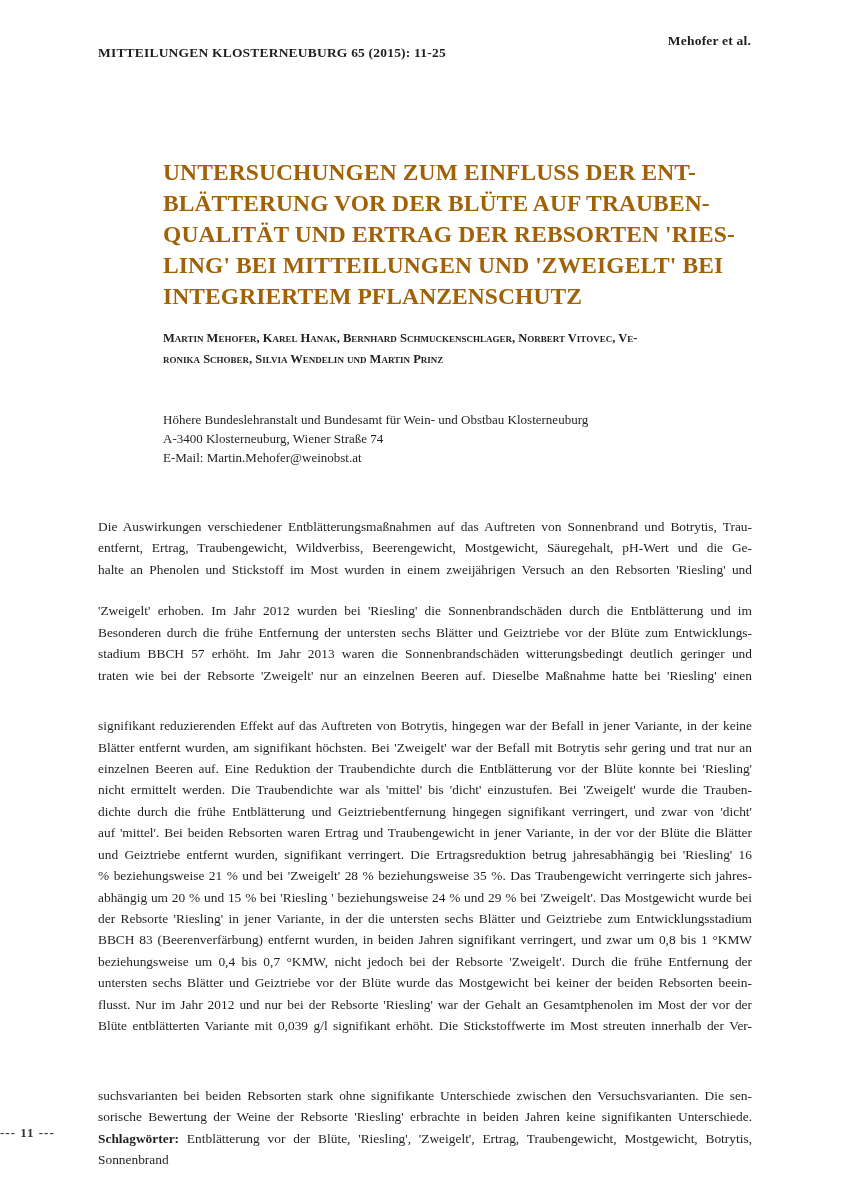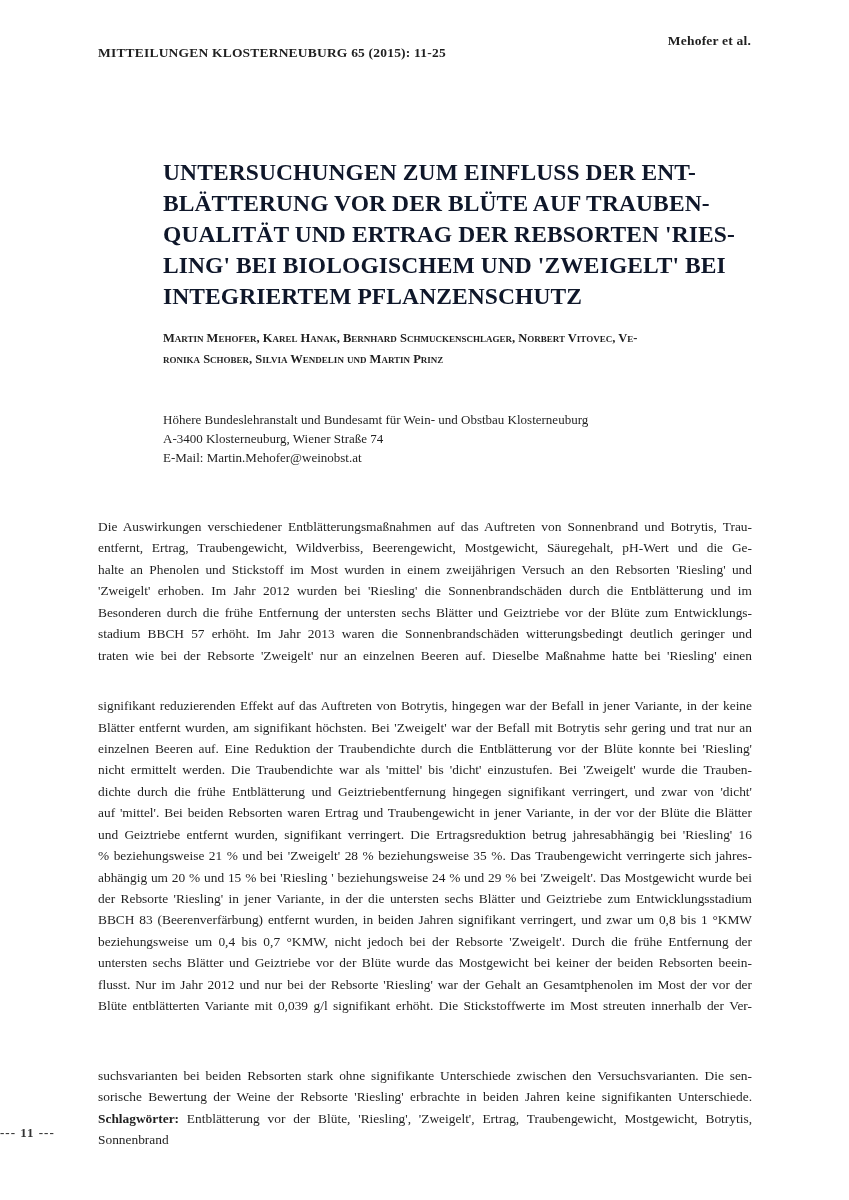--- a/index.html
+++ b/index.html
@@ -3,21 +3,21 @@
 <meta charset="utf-8">
 <style>
   html, body { margin:0; padding:0; background:#ffffff; }
   body { width:849px; height:1200px; position:relative; overflow:hidden;
          font-family:"Liberation Serif", "DejaVu Serif", serif; color:#1f1f1f; }
   .running-head { position:absolute; top:33px; left:98px; right:98px; height:20px;
                   font-size:13.5px; font-weight:bold; letter-spacing:0.2px; }
   .running-head .left { position:absolute; left:0; top:0;margin-top:12px; }
   .running-head .right { position:absolute; right:0; top:0; }
   .title { position:absolute; top:157px; left:163px; width:590px;
-           font-size:23.5px; font-weight:bold; line-height:31px; letter-spacing:0.1px; color:#0f172a; }
+           font-size:23.5px; font-weight:bold; line-height:31px; letter-spacing:0.1px; color:#a16207; }
   .title div { white-space:nowrap; }
   .authors { position:absolute; top:328px; left:163px; width:600px;
              font-size:12.5px; font-weight:bold; font-variant:small-caps; line-height:21px; }
   .authors div { white-space:nowrap; }
   .affil { position:absolute; top:410px; left:163px; width:560px;
            font-size:13px; line-height:19px; }
   .affil div { white-space:nowrap; }
   .abstract { position:absolute; top:516px; left:98px; width:654px;
               font-size:13.4px; line-height:21.45px; }
   .abstract .line { white-space:nowrap; text-align:justify; text-align-last:justify; height:21.45px; overflow:visible; }
@@ -31,40 +31,40 @@
 
 <div class="running-head">
   <span class="left">MITTEILUNGEN KLOSTERNEUBURG 65 (2015): 11-25</span>
   <span class="right">Mehofer et al.</span>
 </div>
 
 <div class="title">
   <div>UNTERSUCHUNGEN ZUM EINFLUSS DER ENT-</div>
   <div>BLÄTTERUNG VOR DER BLÜTE AUF TRAUBEN-</div>
   <div>QUALITÄT UND ERTRAG DER REBSORTEN 'RIES-</div>
-  <div>LING' BEI BIOLOGISCHEM UND 'ZWEIGELT' BEI</div>
+  <div>LING' BEI MITTEILUNGEN UND 'ZWEIGELT' BEI</div>
   <div>INTEGRIERTEM PFLANZENSCHUTZ</div>
 </div>
 
 <div class="authors">
   <div>Martin Mehofer, Karel Hanak, Bernhard Schmuckenschlager, Norbert Vitovec, Ve-</div>
   <div>ronika Schober, Silvia Wendelin und Martin Prinz</div>
 </div>
 
 <div class="affil">
   <div>Höhere Bundeslehranstalt und Bundesamt für Wein- und Obstbau Klosterneuburg</div>
   <div>A-3400 Klosterneuburg, Wiener Straße 74</div>
   <div>E-Mail: Martin.Mehofer@weinobst.at</div>
 </div>
 
 <div class="abstract">
   <div class="line" style="white-space: normal; overflow: hidden;">Die Auswirkungen verschiedener Entblätterungsmaßnahmen auf das Auftreten von Sonnenbrand und Botrytis, Trau-</div>
   <div class="line" style="white-space: normal; overflow: hidden;">entfernt, Ertrag, Traubengewicht, Wildverbiss, Beerengewicht, Mostgewicht, Säuregehalt, pH-Wert und die Ge-</div>
   <div class="line" style="white-space: normal; overflow: hidden;">halte an Phenolen und Stickstoff im Most wurden in einem zweijährigen Versuch an den Rebsorten 'Riesling' und</div>
-  <div class="line" style="white-space: normal; overflow: hidden;">'Zweigelt' erhoben. Im Jahr 2012 wurden bei 'Riesling' die Sonnenbrandschäden durch die Entblätterung und im</div>
+  <div class="line" style="white-space: normal; overflow: hidden; margin-top: 20px;">'Zweigelt' erhoben. Im Jahr 2012 wurden bei 'Riesling' die Sonnenbrandschäden durch die Entblätterung und im</div>
   <div class="line" style="white-space: normal; overflow: hidden;">Besonderen durch die frühe Entfernung der untersten sechs Blätter und Geiztriebe vor der Blüte zum Entwicklungs-</div>
   <div class="line" style="white-space: normal; overflow: hidden;">stadium BBCH 57 erhöht. Im Jahr 2013 waren die Sonnenbrandschäden witterungsbedingt deutlich geringer und</div>
   <div class="line" style="white-space: normal; overflow: hidden;">traten wie bei der Rebsorte 'Zweigelt' nur an einzelnen Beeren auf. Dieselbe Maßnahme hatte bei 'Riesling' einen</div>
   <div class="line" style="white-space: normal; overflow: hidden; margin-top: 29px;">signifikant reduzierenden Effekt auf das Auftreten von Botrytis, hingegen war der Befall in jener Variante, in der keine</div>
   <div class="line" style="white-space: normal; overflow: hidden;">Blätter entfernt wurden, am signifikant höchsten. Bei 'Zweigelt' war der Befall mit Botrytis sehr gering und trat nur an</div>
   <div class="line" style="white-space: normal; overflow: hidden;">einzelnen Beeren auf. Eine Reduktion der Traubendichte durch die Entblätterung vor der Blüte konnte bei 'Riesling'</div>
   <div class="line" style="white-space: normal; overflow: hidden;">nicht ermittelt werden. Die Traubendichte war als 'mittel' bis 'dicht' einzustufen. Bei 'Zweigelt' wurde die Trauben-</div>
   <div class="line" style="white-space: normal; overflow: hidden;">dichte durch die frühe Entblätterung und Geiztriebentfernung hingegen signifikant verringert, und zwar von 'dicht'</div>
   <div class="line" style="white-space: normal; overflow: hidden;">auf 'mittel'. Bei beiden Rebsorten waren Ertrag und Traubengewicht in jener Variante, in der vor der Blüte die Blätter</div>
   <div class="line" style="white-space: normal; overflow: hidden;">und Geiztriebe entfernt wurden, signifikant verringert. Die Ertragsreduktion betrug jahresabhängig bei 'Riesling' 16</div>

